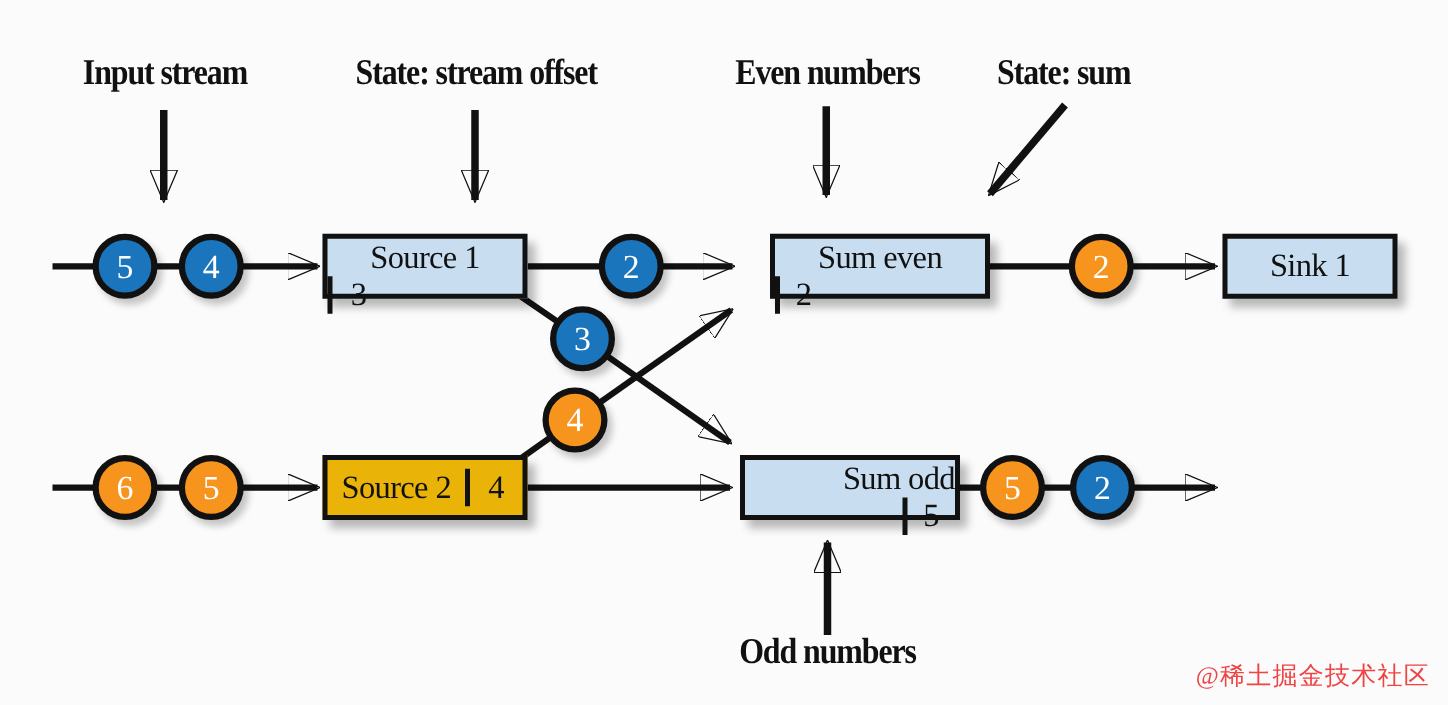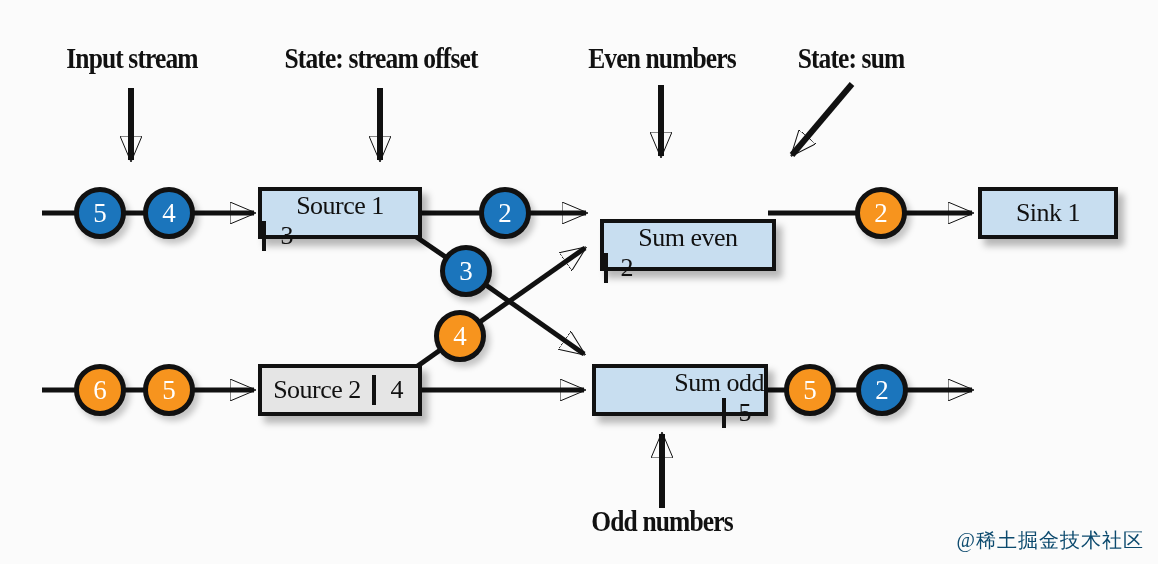--- a/index.html
+++ b/index.html
@@ -25,21 +25,21 @@
   }
 
   
   .node{
     position:absolute;z-index:2;height:52px;
     display:flex;box-sizing:border-box;
     border:4px solid #111;
     box-shadow:6px 7px 7px rgba(0,0,0,0.28);
   }
   .box-blue{background:#c8def0;flex-direction:column;}
-  .box-tan{background:#e5e5e5;align-items:center;}
+  .box-tan{background:#eab308;align-items:center;}
   .node-label{
     flex:1;display:flex;align-items:center;justify-content:center;
     font-size:26px;letter-spacing:-0.5px;white-space:nowrap;
   }
   .node-state{
     display:flex;align-items:center;justify-content:center;
     border-left:4px solid #111;font-size:26px;
   }
   .state-w42{width:42px;}
   .state-w38{width:38px;}
@@ -50,21 +50,21 @@
     box-sizing:border-box;border:5px solid #111;
     display:flex;align-items:center;justify-content:center;
     color:#fff;font-size:27px;
     box-shadow:4px 5px 6px rgba(0,0,0,0.22);
   }
   .tk-blue{background:#1b75bc;}
   .tk-orange{background:#f7941e;}
 
   .watermark{
     position:absolute;z-index:3;right:14px;bottom:10px;
-    font-size:20px;color:#0c4a6e;letter-spacing:1px;
+    font-size:20px;color:#ef4444;letter-spacing:1px;
   }
 </style>
 </head>
 <body>
 
 <div id="stage">
 
   <svg id="wires" width="1158" height="564" viewBox="0 0 1158 564" xmlns="http://www.w3.org/2000/svg">
     <defs>
       <marker id="ah" markerUnits="userSpaceOnUse" markerWidth="26" markerHeight="22" refX="24" refY="11" orient="auto">
@@ -95,21 +95,21 @@
   <div class="anno" style="left:132px;top:42px;">Input stream</div>
   <div class="anno" style="left:381px;top:42px;">State: stream offset</div>
   <div class="anno" style="left:662px;top:42px;">Even numbers</div>
   <div class="anno" style="left:851px;top:42px;">State: sum</div>
   <div class="anno" style="left:662px;top:505px;">Odd numbers</div>
 
   <div class="node box-blue" style="left:258px;top:187px;width:164px;">
     <div class="node-label">Source 1</div>
     <div class="node-state state-w42">3</div>
   </div>
-  <div class="node box-blue" style="left:600px;top:187px;width:176px;margin-top:32px;">
+  <div class="node box-blue" style="left:616px;top:187px;width:176px;">
     <div class="node-label">Sum even</div>
     <div class="node-state state-w38">2</div>
   </div>
   <div class="node box-blue" style="left:978px;top:187px;width:140px;">
     <div class="node-label">Sink 1</div>
   </div>
 
   <div class="node box-tan" style="left:258px;top:364px;width:164px;">
     <div class="node-label">Source 2</div>
     <div class="node-state state-w42">4</div>

